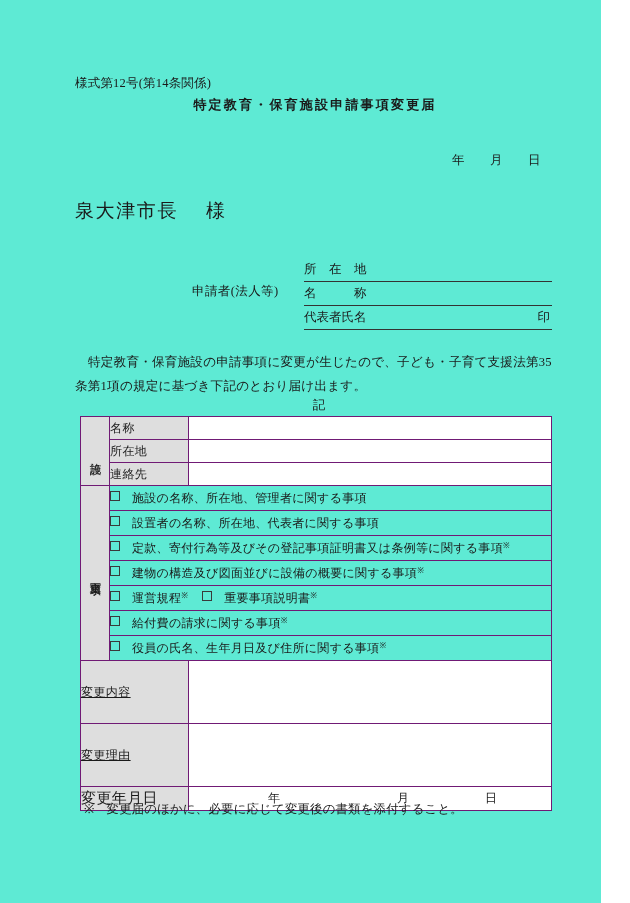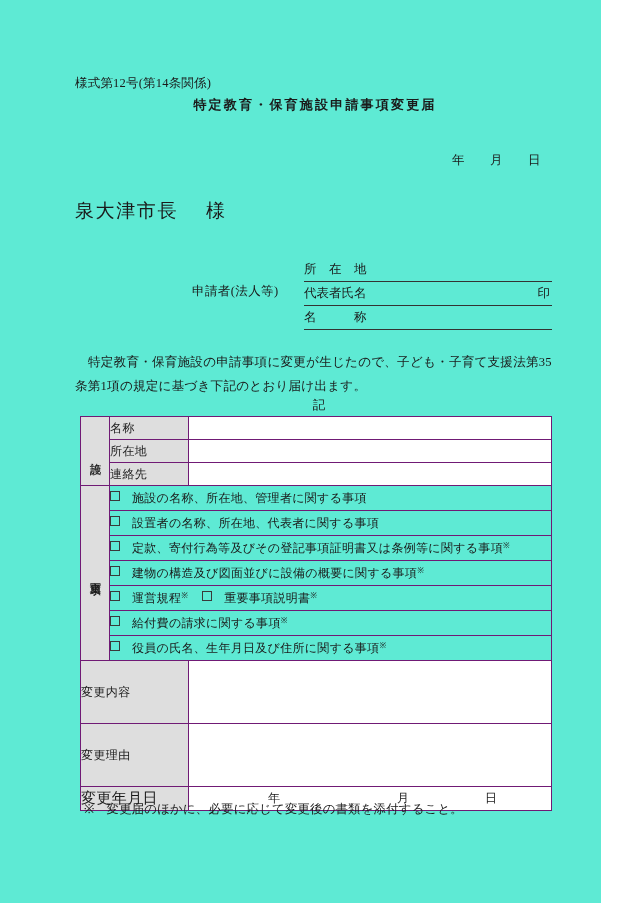--- a/index.html
+++ b/index.html
@@ -195,20 +195,21 @@
   .mark {
     font-size: 8px;
     vertical-align: 4px;
   }
   .biglabel {
     width: 107px;
     height: 62px;
     padding-left: 7px;
     font-size: 12px;
     letter-spacing: 0.4px;
+    text-decoration: underline;
   }
   .datelabel {
     width: 107px;
     height: 23px;
     padding-left: 7px;
     font-size: 15px;
     letter-spacing: 0.4px;
   }
   .date-cells {
     font-size: 12px;
@@ -252,26 +253,26 @@
     <span>泉大津市長</span><span class="sama">様</span>
   </div>
 
   <div class="applicant">
     <div class="applicant-label">申請者(法人等)</div>
     <div class="applicant-rows">
       <div class="ap-row">
         <span class="ap-key">所　在　地</span>
       </div>
       <div class="ap-row">
+        <span class="ap-key">名　　　称</span>
+      </div>
+      <div class="ap-row">
         <span class="ap-key">代表者氏名</span>
         <span class="ap-seal">印</span>
       </div>
-      <div class="ap-row">
-        <span class="ap-key">名　　　称</span>
-      </div>
     </div>
   </div>
 
   <div class="body-text">特定教育・保育施設の申請事項に変更が生じたので、子ども・子育て支援法第35条第1項の規定に基づき下記のとおり届け出ます。</div>
   <div class="ki-mark">記</div>
 
   <table class="form-table">
     <tbody>
       <tr>
         <td class="shade vlabel" rowspan="3">

